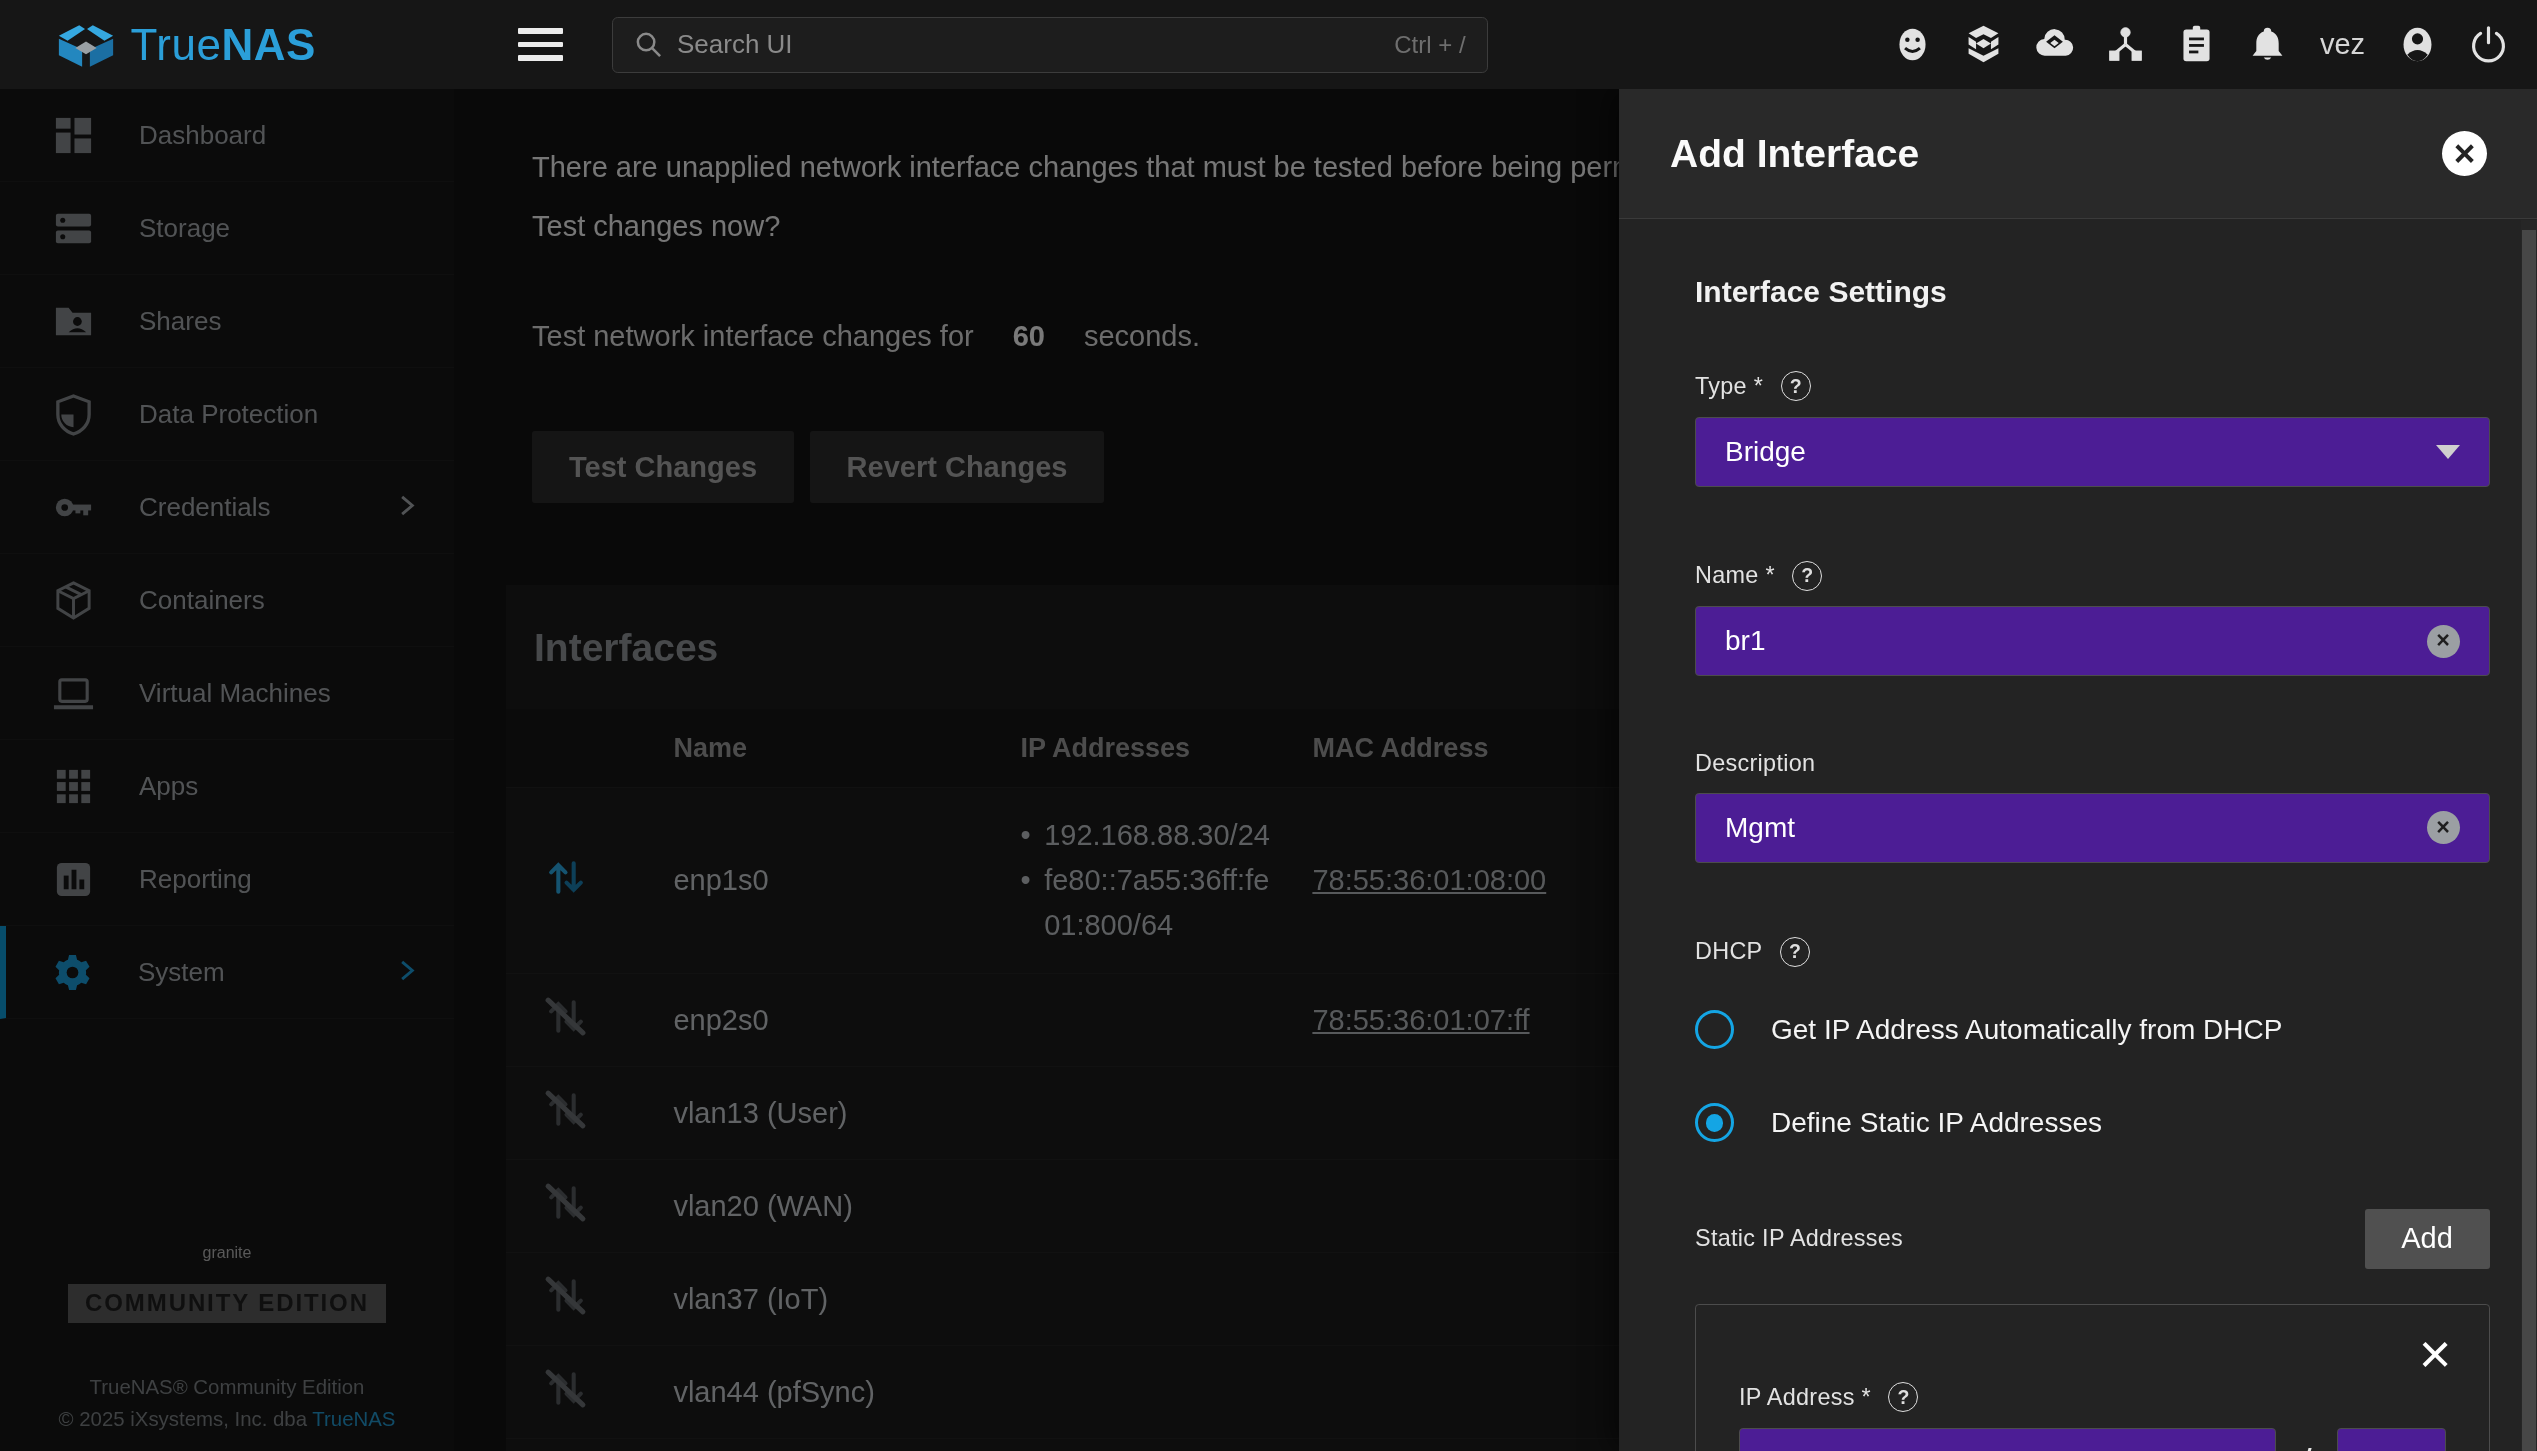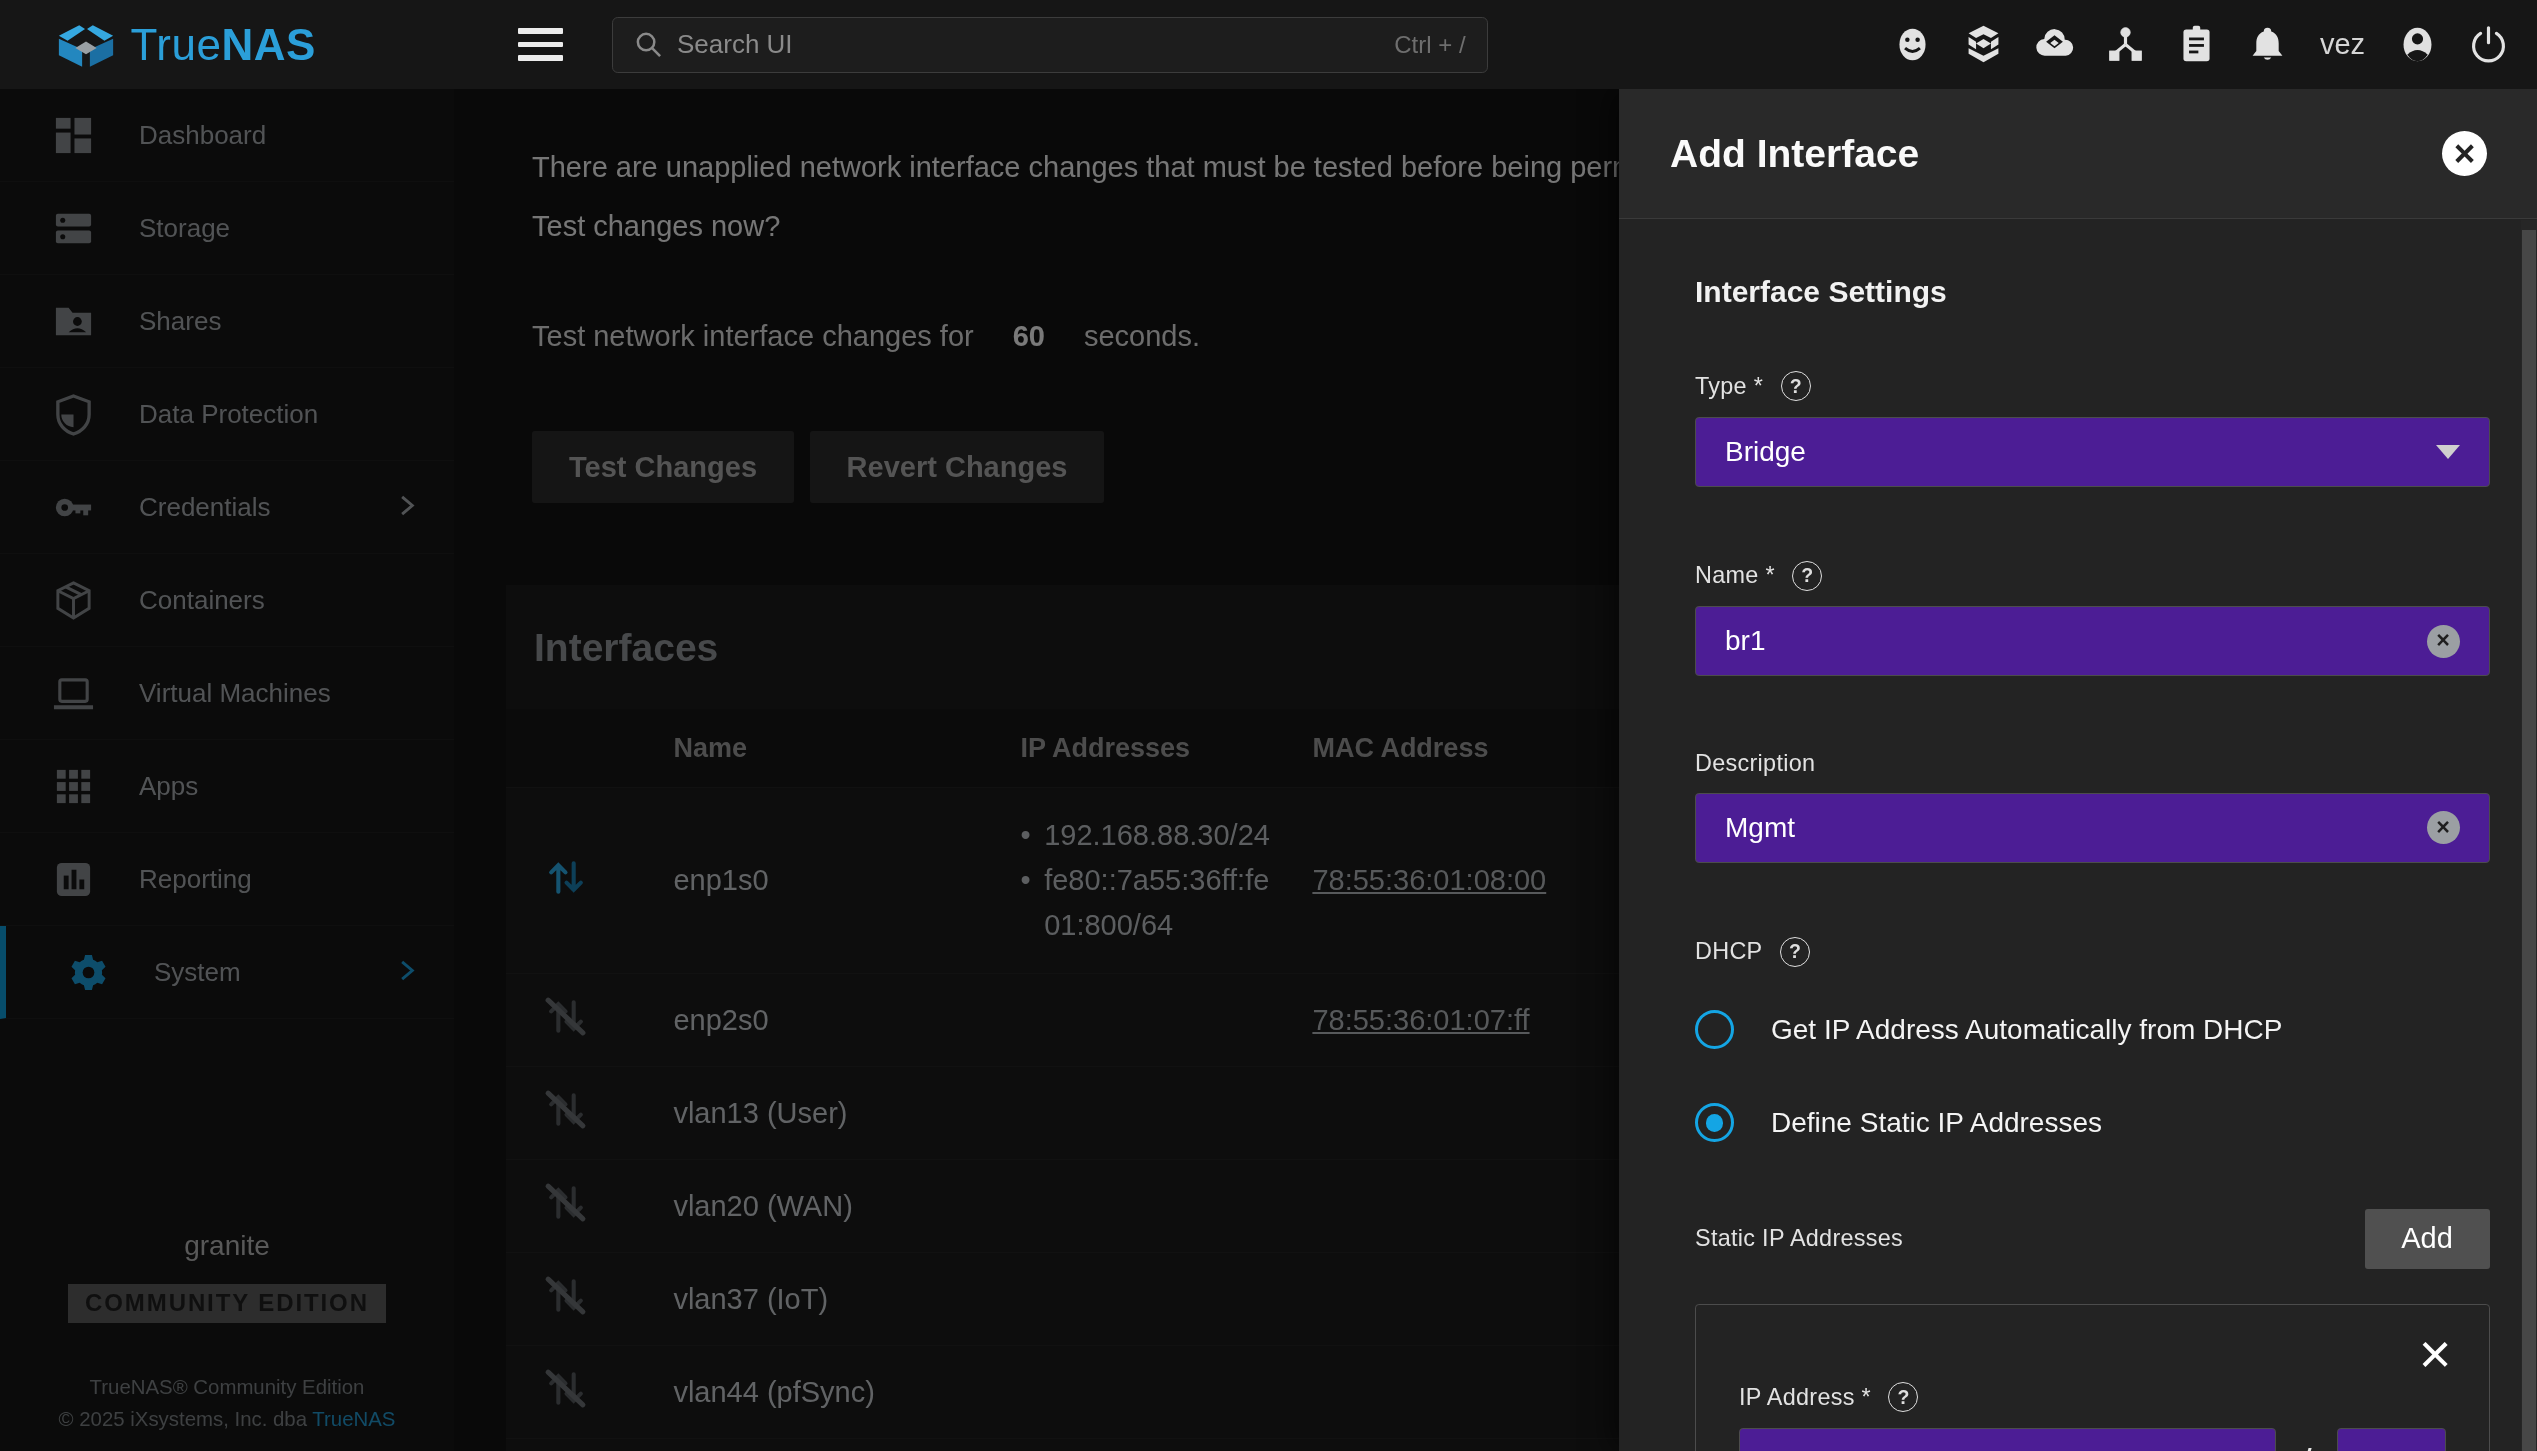--- a/index.html
+++ b/index.html
@@ -36,25 +36,25 @@
   
   .sidebar { position:absolute; top:0; left:0; width:454px; bottom:0; background:#161616; }
   .nav-item { height:93px; display:flex; align-items:center; padding-left:51px; gap:43px;
               border-bottom:1px solid #1f1f1f; cursor:pointer; position:relative; }
   .nav-icon { width:45px; height:45px; color:#85898d; flex:0 0 45px;
               display:flex; align-items:center; justify-content:center; }
   .nav-icon svg { width:43px; height:43px; }
   .nav-label { font-size:26px; color:#a3a7ab; }
   .nav-chevron { margin-left:auto; margin-right:33px; color:#a3a7ab; }
   .nav-chevron svg { width:29px; height:29px; }
-  .nav-item.active { border-left:6.8px solid #0f9bd7; padding-left:60px; }
+  .nav-item.active { border-left:6.8px solid #0f9bd7; padding-left:44px; }
   .nav-item.active .nav-icon { color:#1b9ad6; }
   .nav-item.active .nav-chevron { color:#1b9ad6; }
   .side-footer { position:absolute; left:0; right:0; bottom:15.6px; text-align:center; }
-  .host-line { font-size:28px; color:#b2b2b2; }
+  .host-line { font-size:16px; color:#b2b2b2; }
   .edition-badge { display:inline-block; margin-top:21.4px; background:#5a5a5a; color:#1f1f1f;
                    font-size:24px; font-weight:700; letter-spacing:1.9px; padding:5.8px 17.5px; }
   .footer-small { margin-top:49px; font-size:20.4px; color:#7c8184; line-height:1.55; }
   .footer-link { color:#2396cc; cursor:pointer; }
 
   
   .content { position:absolute; left:454px; top:0; right:0; bottom:0; background:#131313;
              padding:56px 0 0 52px; }
   .alert-line { font-size:29px; color:#ececec; white-space:nowrap; margin-left:26px; line-height:1.55; }
   .alert-line2 { margin-top:13.6px; }

